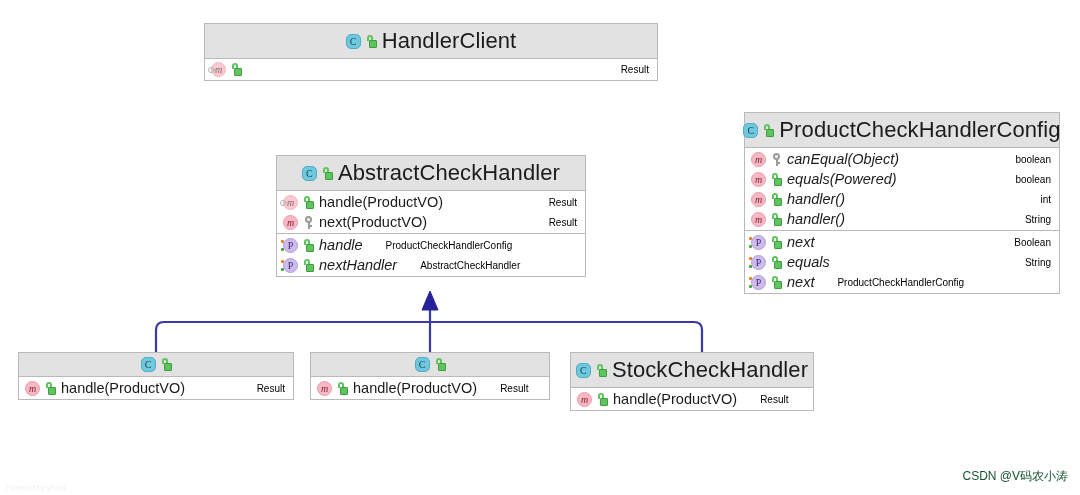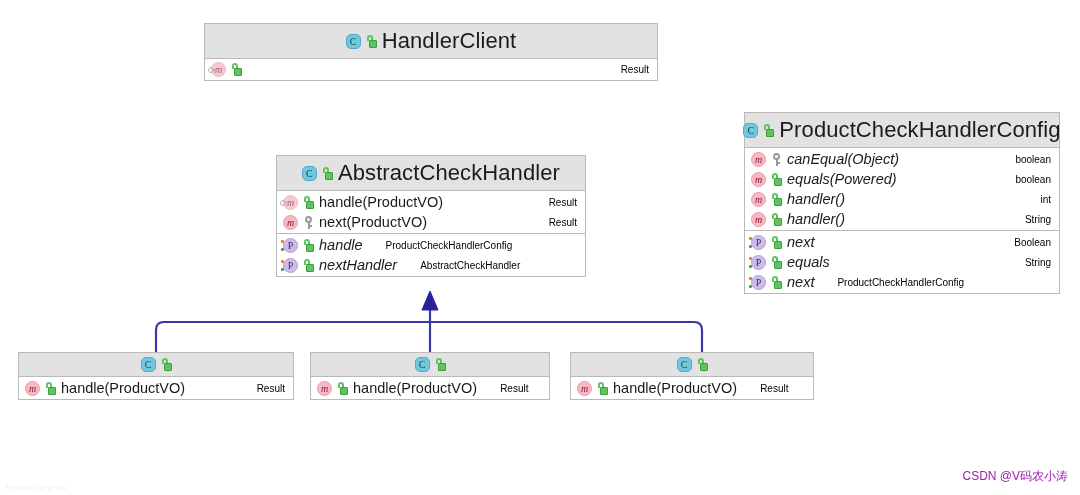--- a/index.html
+++ b/index.html
@@ -203,21 +203,21 @@
     height: 495px;
     pointer-events: none;
   }
 
   
   .wm-right {
     position: absolute;
     right: 12px;
     bottom: 10px;
     font-size: 12px;
-    color: #a21caf;
+    color: #14532d;
   }
   .wm-left {
     position: absolute;
     left: 6px;
     bottom: 4px;
     font-size: 7px;
     color: #efefef;
     letter-spacing: 0.2px;
   }
 </style>
@@ -439,20 +439,21 @@
   </div>
 </div>
 
 <div class="uml-box" style="left:570px; top:352px; width:244px;">
   <div class="uml-header">
     <span class="ic ic-class">C</span>
     <span class="ic ic-lock">
         <i class="shackle"></i>
         <i class="body"></i>
       </span>
+    <span class="uml-title">StockCheckHandler</span>
   </div>
   <div class="uml-section">
     <div class="uml-row">
       <span class="ic ic-method">m</span>
       <span class="ic ic-lock">
           <i class="shackle"></i>
           <i class="body"></i>
         </span>
       <span class="row-name">handle(ProductVO)</span>
       <span class="row-type tight">Result</span>

